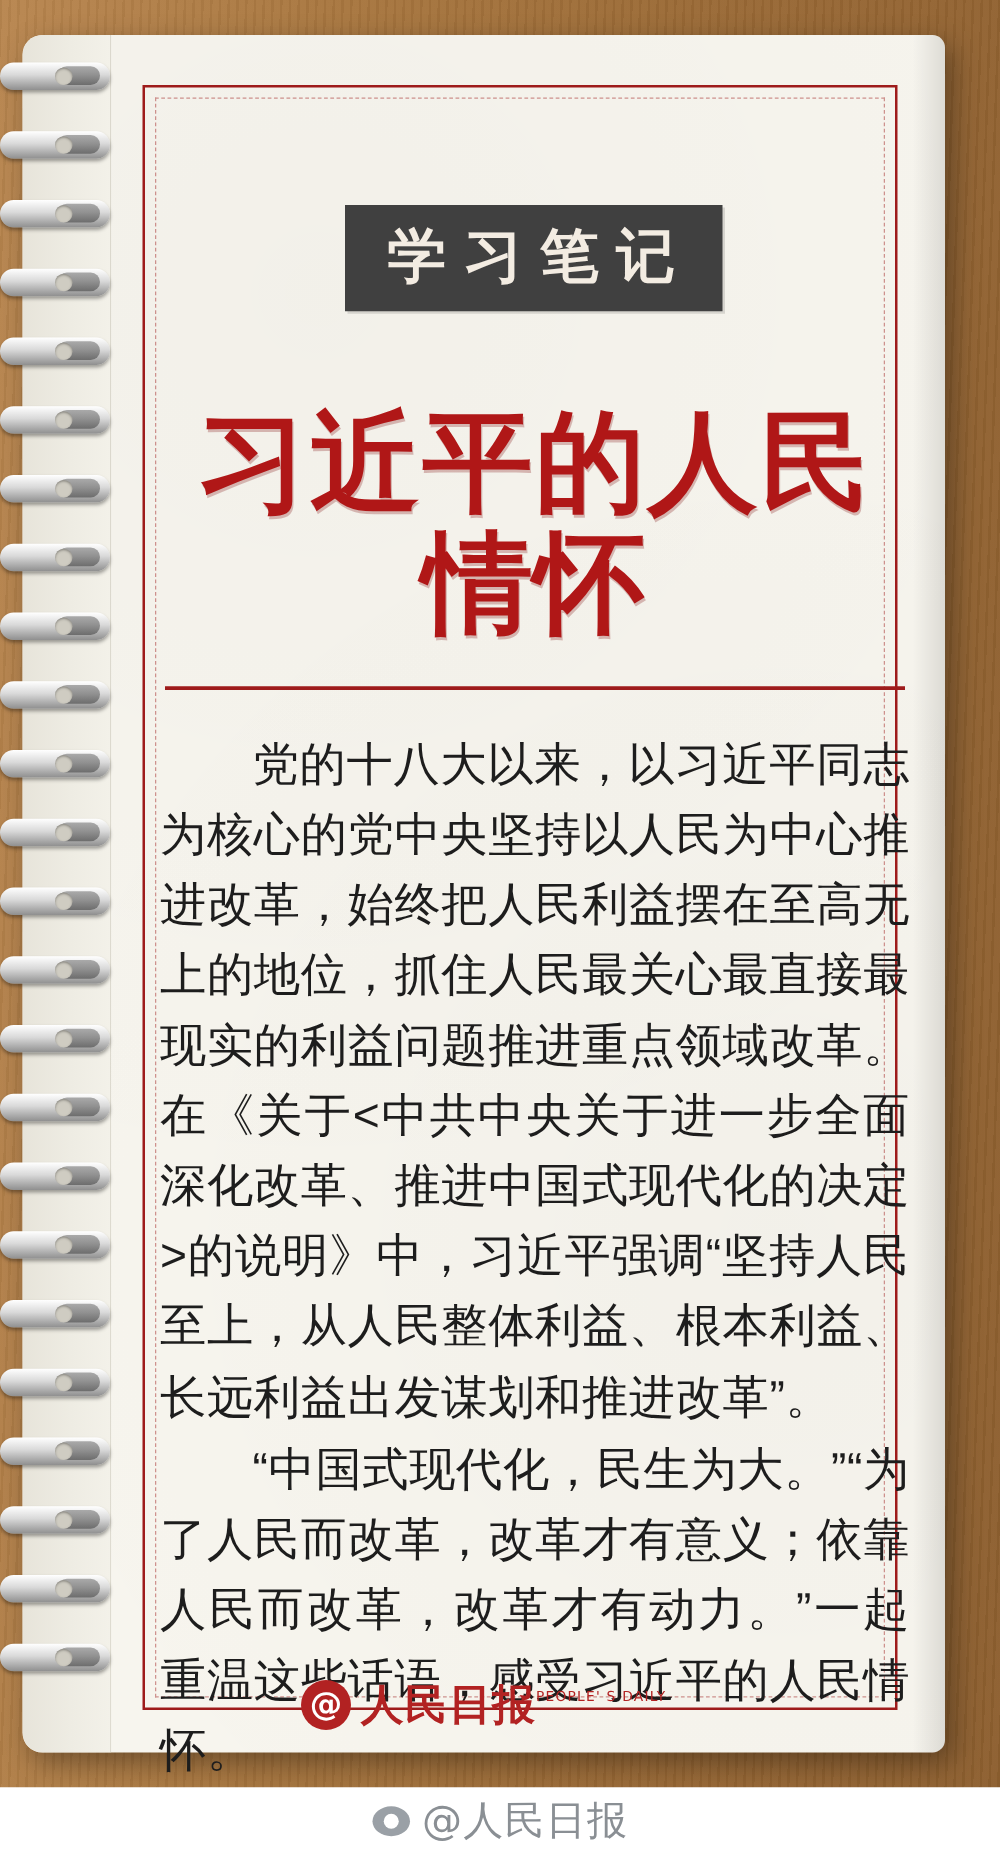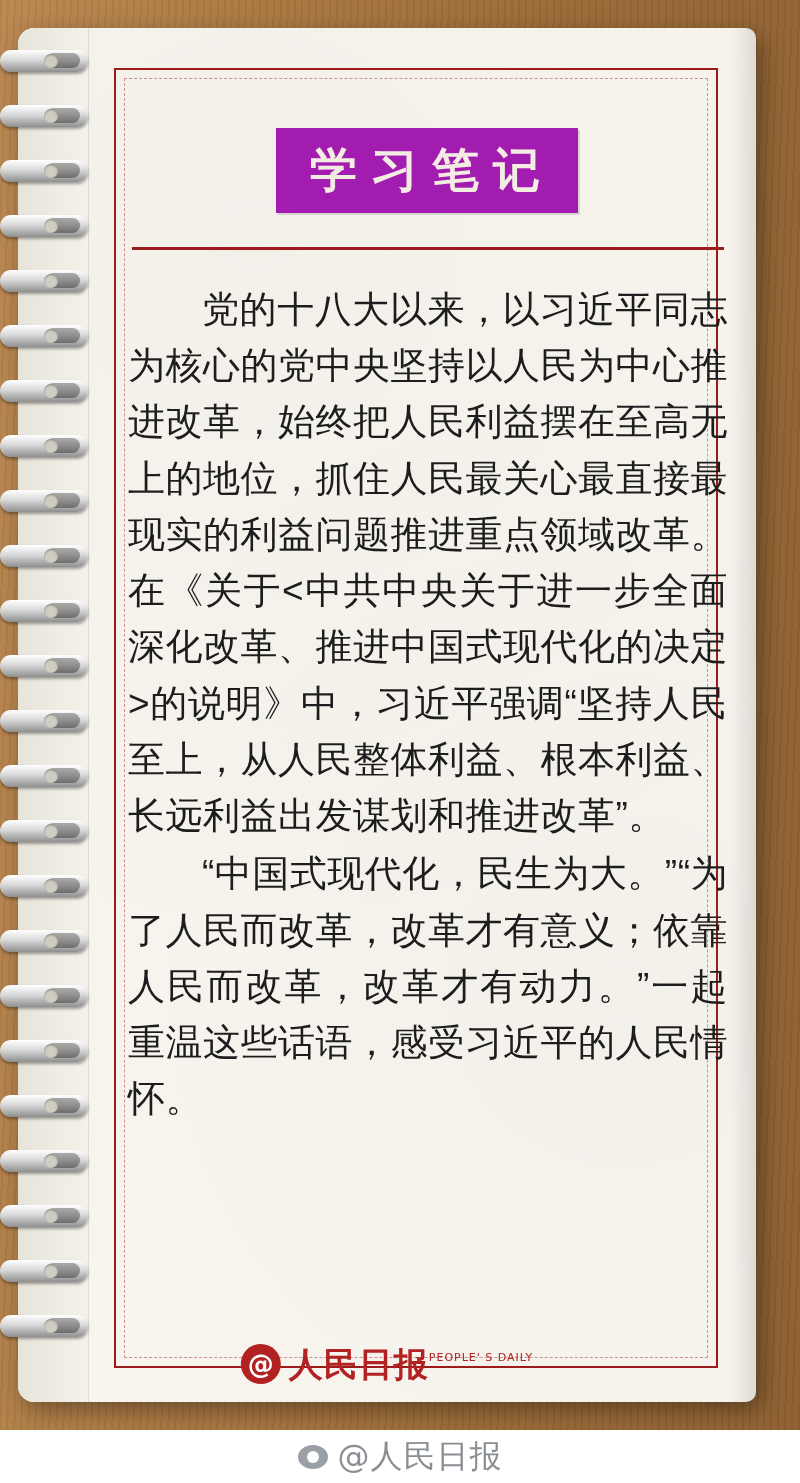--- a/index.html
+++ b/index.html
@@ -127,30 +127,31 @@
   
   .content {
     position: absolute;
     left: 110px;
     top: 100px;
     width: 600px;
   }
 
   .badge {
     display: inline-block;
-    background: #a21caf;
+    background: #404040;
     color: #f3ece2;
     font-family: "DejaVu Serif", serif;
     font-weight: bold;
     font-size: 47px;
     letter-spacing: 14px;
     padding: 18px 24px 20px 34px;
     line-height: 1;
     margin-left: 148px;
     box-shadow: 2px 2px 0 rgba(0,0,0,.12);
+    margin-top: 36px;
   }
 
   .title {
     margin-top: 72px;
     text-align: center;
     color: #b01717;
     font-family: "DejaVu Serif", serif;
     font-weight: bold;
     font-size: 88px;
     letter-spacing: 2px;
@@ -325,20 +326,21 @@
         <div class="ring" style="top: 1265px;"></div>
         <div class="ringhole" style="top: 1269px;"></div>
       </div>
 
     <div class="frame">
       <div class="frame-inner"></div>
     </div>
 
     <div class="content">
       <div class="badge">学习笔记</div>
+      <div class="title">习近平的人民情怀</div>
       <div class="rule"></div>
       <div class="body-text">
         <p>党的十八大以来，以习近平同志为核心的党中央坚持以人民为中心推进改革，始终把人民利益摆在至高无上的地位，抓住人民最关心最直接最现实的利益问题推进重点领域改革。在《关于&lt;中共中央关于进一步全面深化改革、推进中国式现代化的决定&gt;的说明》中，习近平强调“坚持人民至上，从人民整体利益、根本利益、长远利益出发谋划和推进改革”。</p>
         <p>“中国式现代化，民生为大。”“为了人民而改革，改革才有意义；依靠人民而改革，改革才有动力。”一起重温这些话语，感受习近平的人民情怀。</p>
       </div>
     </div>
 
     <div class="logo-wrap">
       <div class="logo-mark">@</div>
       <div class="logo-text-col">

